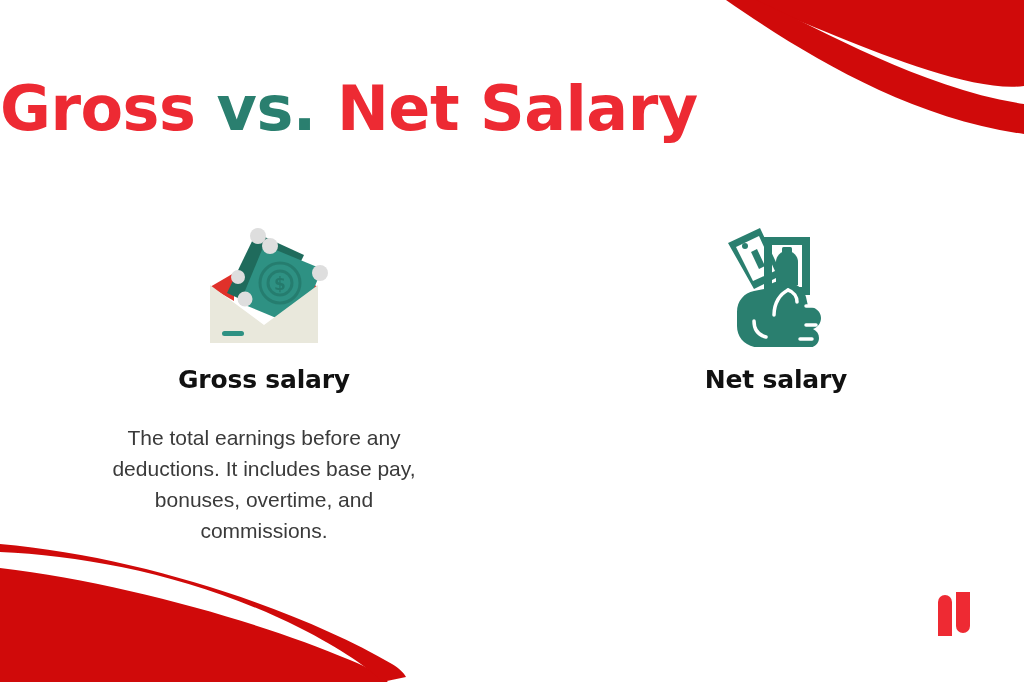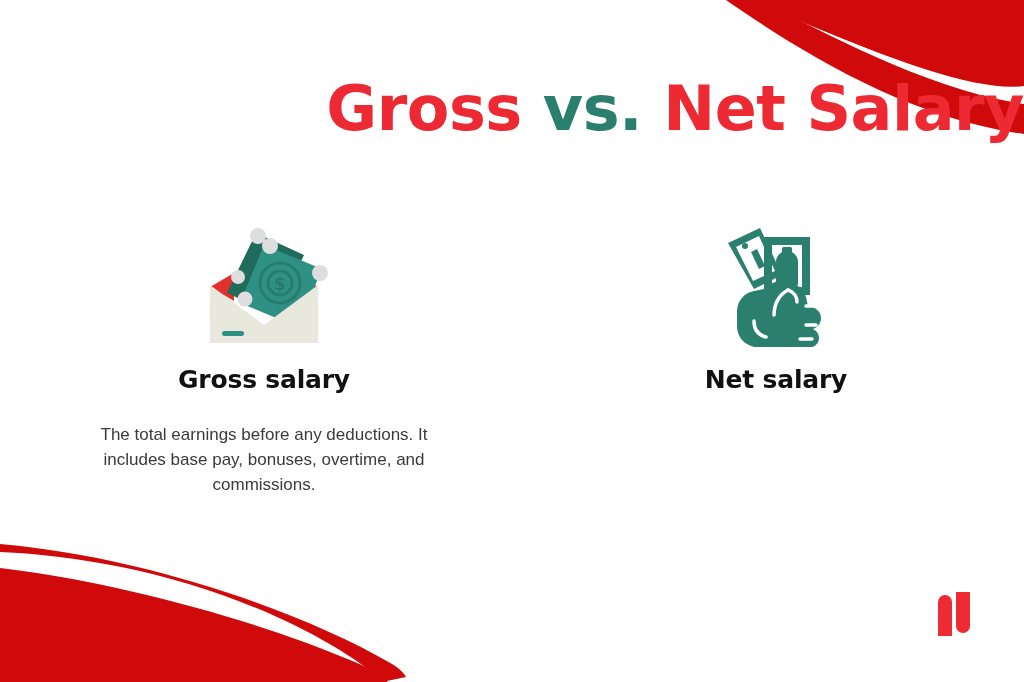--- a/index.html
+++ b/index.html
@@ -28,21 +28,21 @@
     height: 682px;
     pointer-events: none;
   }
 
   
   .title-wrap {
     position: absolute;
     left: 0;
     top: 78px;
     width: 1024px;
-    text-align: right;
+    text-align: left;
     z-index: 5;
   }
   .title {
     font-family: "DejaVu Sans", sans-serif;
     font-size: 62px;
     font-weight: bold;
     letter-spacing: -0.5px;
     line-height: 1.0;
     white-space: nowrap;
   }
@@ -83,21 +83,21 @@
     font-family: "DejaVu Sans", sans-serif;
     font-size: 25px;
     font-weight: bold;
     color: #111111;
     letter-spacing: -0.2px;
     text-align: center;
     margin: 0 0 28px 0;
   }
   .card-body {
     font-family: "Liberation Sans", sans-serif;
-    font-size: 17px;
+    font-size: 21px;
     line-height: 1.48;
     color: #3A3A3A;
     text-align: center;
     margin: 0;
     max-width: 360px;
   }
 
   
   .logo {
     position: absolute;

